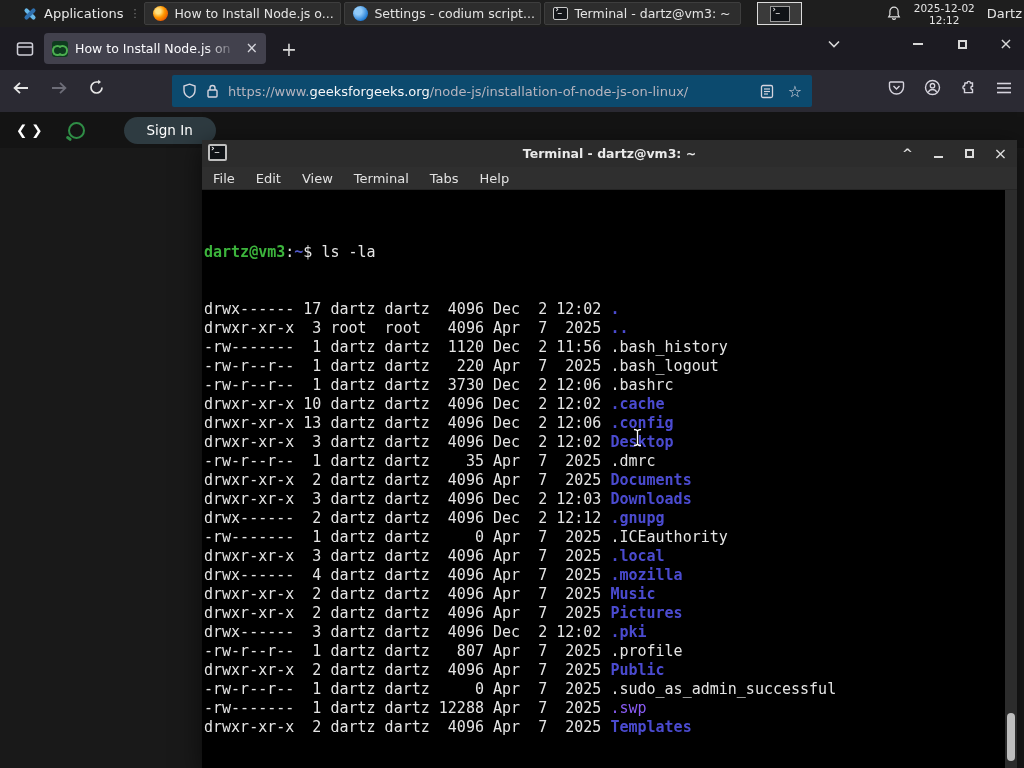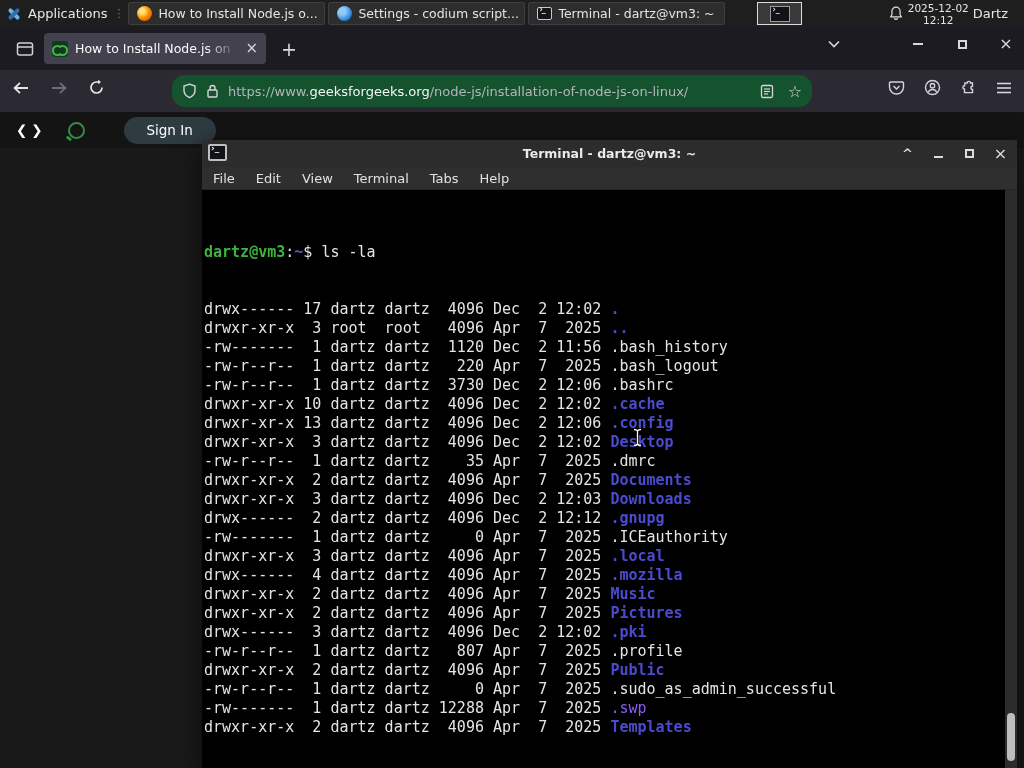--- a/index.html
+++ b/index.html
@@ -2,21 +2,21 @@
 <html><head>
 <meta charset="utf-8">
 <style>
   * { margin:0; padding:0; box-sizing:border-box; }
   html,body { width:1024px; height:768px; overflow:hidden; background:#191919;
               font-family:"DejaVu Sans", sans-serif; }
 
   
   .panel { position:absolute; left:0; top:0; width:1024px; height:27px;
            background:#1e1e1e; display:flex; align-items:center; z-index:50; }
-  .apps-btn { display:flex; align-items:center; gap:6px; height:27px; padding:0 6px 0 6px;
+  .apps-btn { display:flex; align-items:center; gap:6px; height:27px; padding:0 6px 0 22px;
               color:#e8e8e8; font-size:13px; }
   .apps-logo { width:16px; height:16px; position:relative; }
   .apps-logo i { position:absolute; left:1px; top:6px; width:14px; height:4px; border-radius:2px;
                  background:#3d8fd1; }
   .apps-logo i:nth-child(1){ transform:rotate(45deg); background:#67b7e8;}
   .apps-logo i:nth-child(2){ transform:rotate(-45deg); background:#2e6fae;}
   .panel-sep { color:#7a7a7a; font-size:11px; margin:0 4px 0 0; }
   .task-btn { display:flex; align-items:center; gap:6px; width:197px; height:23px;
               margin-right:3px; padding:0 8px; background:#2d2d2d; border:1px solid #3e3e3e;
               border-radius:2px; color:#e4e4e4; font-size:12.5px; white-space:nowrap; overflow:hidden; }
@@ -26,21 +26,21 @@
   .icon-vscodium { width:15px; height:15px; border-radius:50%;
      background:radial-gradient(circle at 35% 35%, #90caf9 0 25%, #1976d2 75%); }
   .icon-terminal-sm { width:15px; height:13px; background:#14161a; border:1px solid #c9c9c9;
      border-radius:2px; position:relative; }
   .icon-terminal-sm::after { content:"›_"; position:absolute; left:1px; top:-3px; color:#e8e8e8;
      font-size:8px; font-weight:bold; letter-spacing:-1px; }
   .ws-switcher { position:absolute; left:757px; top:2px; width:45px; height:23px;
      border:1px solid #dcdcdc; background:#3a3a3a; display:flex; align-items:center; justify-content:center; }
   .ws-mini { width:20px; height:16px; background:#101317; border:1px solid #9a9a9a; position:relative; }
   .ws-mini::after { content:"›_"; position:absolute; left:2px; top:-2px; color:#ddd; font-size:8px; font-weight:bold; }
-  .panel-right { position:absolute; right:0; top:0; height:27px; display:flex; align-items:center; gap:4px; padding-right:16px; }
+  .panel-right { position:absolute; right:0; top:0; height:27px; display:flex; align-items:center; gap:12px; padding-right:2px; }
   .clock { text-align:center; color:#e6e6e6; font-size:10.5px; line-height:12px; }
   .panel-user { color:#e6e6e6; font-size:13px; }
 
   
   .ff-tabbar { position:absolute; left:0; top:27px; width:1024px; height:43px; background:#1c1b22; }
   .ff-view-btn { position:absolute; left:12px; top:36px; width:26px; height:26px;
                  display:flex; align-items:center; justify-content:center; border-radius:4px; }
   .tab { position:absolute; left:44px; top:33px; width:222px; height:31px; background:#42414d;
          border-radius:4px; display:flex; align-items:center; gap:7px; padding:0 8px;
          color:#fbfbfe; font-size:12.5px; }
@@ -55,22 +55,22 @@
   .new-tab-btn { position:absolute; left:276px; top:36px; width:26px; height:26px; color:#d8d8d8;
                  font-size:19px; display:flex; align-items:center; justify-content:center; }
   .ff-ctrls { position:absolute; right:10px; top:36px; display:flex; align-items:center; gap:28px; }
   .ff-ctrls .c { color:#d8d8d8; display:flex; align-items:center; justify-content:center; width:16px; height:16px; }
   .bar-min { width:10px; height:2px; background:#d8d8d8; }
   .box-max { width:9px; height:9px; border:2px solid #d8d8d8; }
   .x-close { font-size:16px; line-height:14px; }
 
   .ff-navbar { position:absolute; left:0; top:70px; width:1024px; height:42px; background:#2b2a33; }
   .nav-icons { position:absolute; left:12px; top:79px; display:flex; gap:20px; align-items:center; }
-  .urlbar { position:absolute; left:172px; top:75px; width:640px; height:32px; background:#14532d;
-            border-radius:13px; display:flex; align-items:center; gap:9px; padding:0 10px;
+  .urlbar { position:absolute; left:172px; top:75px; width:640px; height:32px; background:#0c4a6e;
+            border-radius:2px; display:flex; align-items:center; gap:9px; padding:0 10px;
             font-size:13px; color:#b6b4be; }
   .url-domain { color:#f6f6f8; }
   .url-path { color:#b6b4be; }
   .urlbar-right { margin-left:auto; display:flex; gap:14px; align-items:center; }
   .toolbar-right { position:absolute; right:12px; top:79px; display:flex; gap:19px; align-items:center; }
   .star { color:#d6d4de; font-size:16px; }
 
   
   .subnav { position:absolute; left:0; top:112px; width:1024px; height:36px; background:#141414;
             display:flex; align-items:center; gap:21px; padding-left:16px;

